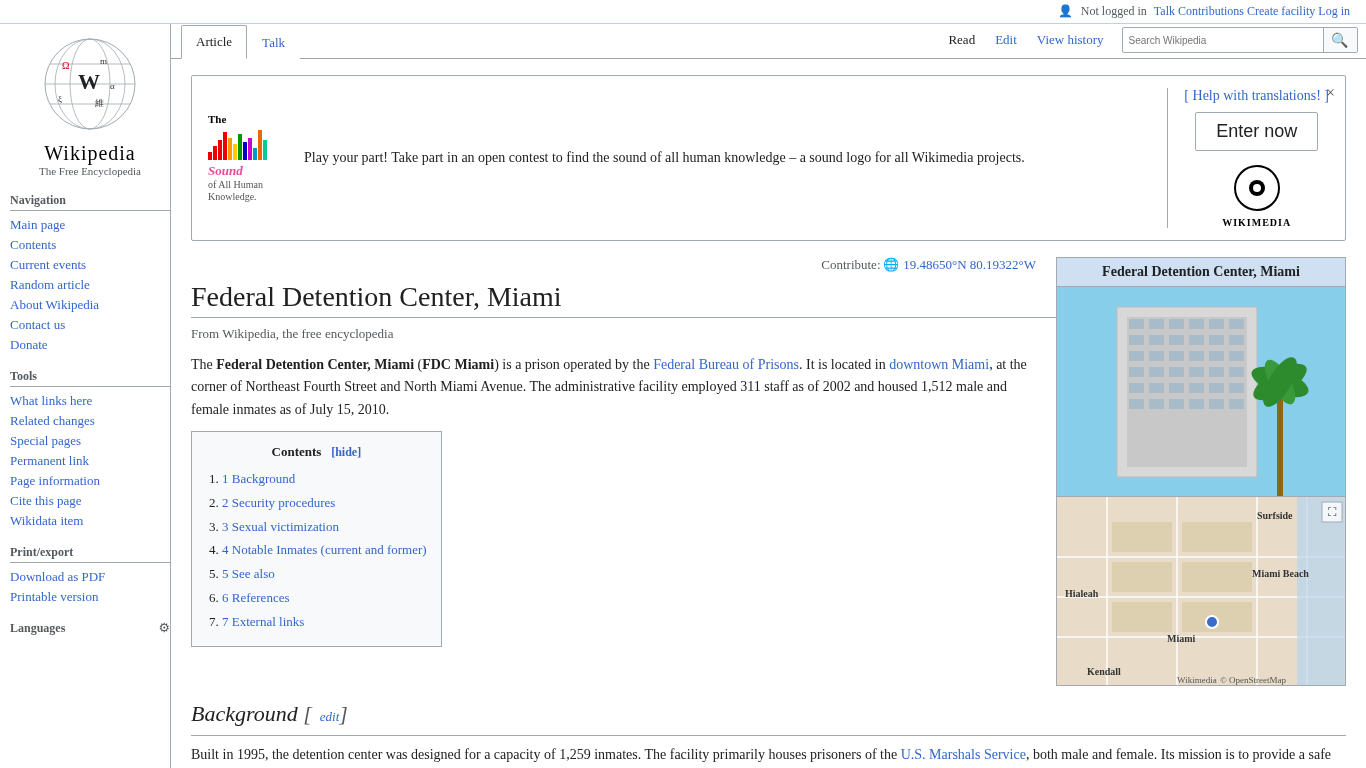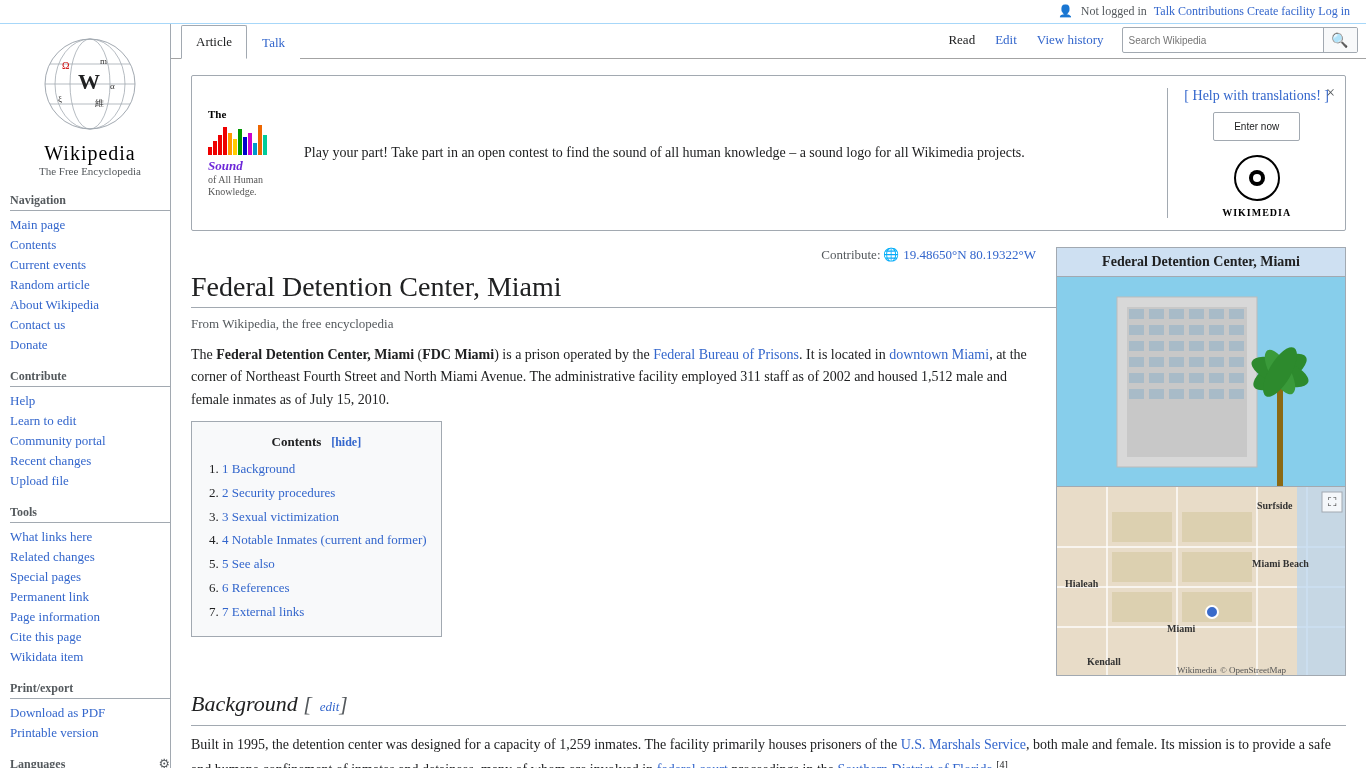--- a/index.html
+++ b/index.html
@@ -145,21 +145,21 @@
       align-items: center;
       margin-left: 16px;
       border-left: 1px solid #a2a9b1;
       padding-left: 16px;
       min-width: 160px;
     }
     #help-translations { font-size: 14px; color: #3366cc; margin-bottom: 8px; }
     #enter-now-btn {
       border: 1px solid #a2a9b1;
       padding: 8px 20px;
-      font-size: 10px;
+      font-size: 18px;
       cursor: pointer;
       background: #fff;
       color: #202122;
       border-radius: 2px;
       margin-bottom: 8px;
     }
     #close-banner {
       position: absolute;
       top: 8px;
       right: 10px;
@@ -290,28 +290,20 @@
       <div class="sidebar-section-title">Navigation</div>
       <a class="sidebar-link" href="#">Main page</a>
       <a class="sidebar-link" href="#">Contents</a>
       <a class="sidebar-link" href="#">Current events</a>
       <a class="sidebar-link" href="#">Random article</a>
       <a class="sidebar-link" href="#">About Wikipedia</a>
       <a class="sidebar-link" href="#">Contact us</a>
       <a class="sidebar-link" href="#">Donate</a>
     </div>
 
-    <div class="sidebar-section">
-      <div class="sidebar-section-title">Contribute</div>
-      <a class="sidebar-link" href="#">Help</a>
-      <a class="sidebar-link" href="#">Learn to edit</a>
-      <a class="sidebar-link" href="#">Community portal</a>
-      <a class="sidebar-link" href="#">Recent changes</a>
-      <a class="sidebar-link" href="#">Upload file</a>
-    </div>
 
     <div class="sidebar-section">
       <div class="sidebar-section-title">Tools</div>
       <a class="sidebar-link" href="#">What links here</a>
       <a class="sidebar-link" href="#">Related changes</a>
       <a class="sidebar-link" href="#">Special pages</a>
       <a class="sidebar-link" href="#">Permanent link</a>
       <a class="sidebar-link" href="#">Page information</a>
       <a class="sidebar-link" href="#">Cite this page</a>
       <a class="sidebar-link" href="#">Wikidata item</a>
@@ -361,21 +353,21 @@
             <div style="width:4px; height:28px; background:#e00;"></div>
             <div style="width:4px; height:22px; background:#f90;"></div>
             <div style="width:4px; height:16px; background:#fc0;"></div>
             <div style="width:4px; height:26px; background:#090;"></div>
             <div style="width:4px; height:18px; background:#00c;"></div>
             <div style="width:4px; height:22px; background:#c0c;"></div>
             <div style="width:4px; height:12px; background:#09c;"></div>
             <div style="width:4px; height:30px; background:#e60;"></div>
             <div style="width:4px; height:20px; background:#0c9;"></div>
           </div>
-          <div style="font-size:13px; font-weight:bold; font-style:italic; color:#6d28d9;">Sound</div>
+          <div style="font-size:13px; font-weight:bold; font-style:italic; color:#ec4899;">Sound</div>
           <div style="font-size:10px; color:#555; line-height:1.2;">of All Human Knowledge.</div>
         </div>
         <div id="banner-text">Play your part! Take part in an open contest to find the sound of all human knowledge – a sound logo for all Wikimedia projects.</div>
         <div id="banner-right">
           <div id="help-translations">[ Help with translations! ]</div>
           <button id="enter-now-btn">Enter now</button>
 
           <div style="margin-top:4px; text-align:center;">
             <svg width="50" height="50" viewBox="0 0 50 50">
               <circle cx="25" cy="25" r="22" fill="none" stroke="#000" stroke-width="2"></circle>

